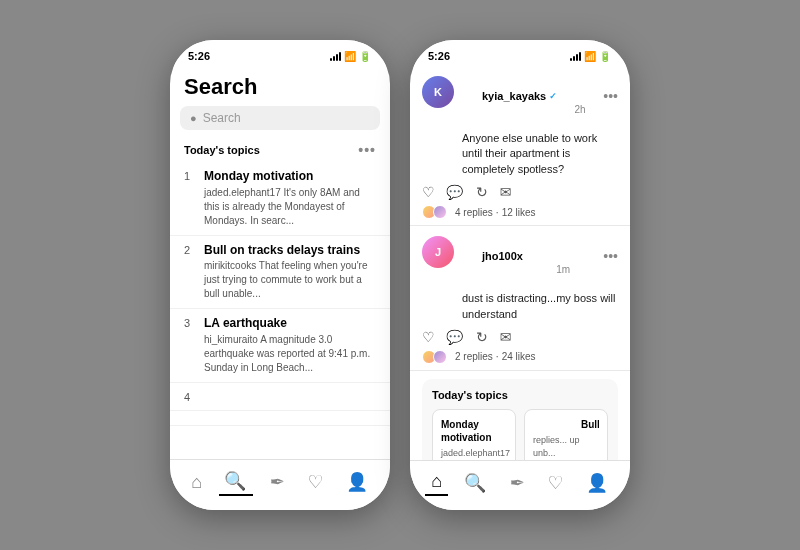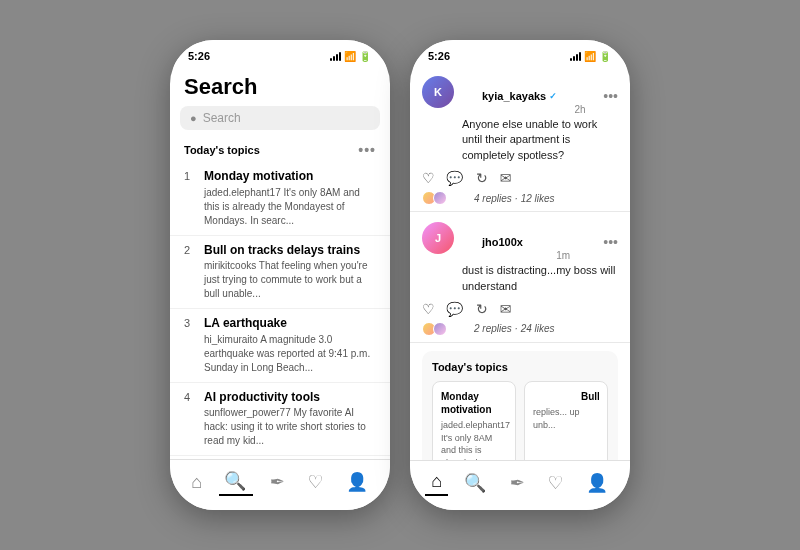--- a/index.html
+++ b/index.html
@@ -208,21 +208,21 @@
     }
     .post-dots {
       font-size: 14px;
       color: #888;
       cursor: pointer;
     }
     .post-text {
       font-size: 11px;
       color: #1a1a1a;
       line-height: 1.4;
-      margin-top: 2px;
+      margin-top: 16px;
     }
     .post-actions {
       display: flex;
       align-items: center;
       gap: 12px;
       margin-top: 7px;
       padding-left: 0;
     }
     .action-icon {
       font-size: 14px;
@@ -243,22 +243,21 @@
       height: 14px;
       border-radius: 50%;
       border: 1px solid #fff;
       margin-right: -3px;
     }
     .s-av-1 { background: linear-gradient(135deg, #f6d365, #fda085); }
     .s-av-2 { background: linear-gradient(135deg, #a18cd1, #fbc2eb); }
     .stat-text {
       font-size: 10px;
       color: #555;
-      margin-left: 22px;
-      font-style: italic;
+      margin-left: 3px;
     }
 
     
     .topics-card {
       background: #f8f8f8;
       margin: 8px 12px;
       border-radius: 10px;
       padding: 10px 10px 8px 10px;
     }
     .topics-card-title {
@@ -349,24 +348,20 @@
         </div>
         <div class="trending-item">
           <span class="trend-num">3</span>
           <div class="trend-info">
             <div class="trend-title">LA earthquake</div>
             <div class="trend-desc">hi_kimuraito A magnitude 3.0 earthquake was reported at 9:41 p.m. Sunday in Long Beach...</div>
           </div>
         </div>
         <div class="trending-item">
           <span class="trend-num">4</span>
-          <div class="trend-info">
-            <div class="trend-title">AI productivity tools</div>
-            <div class="trend-desc">sunflower_power77 My favorite AI hack: using it to write short stories to read my kid...</div>
-          </div>
         </div>
         <div class="trending-item">
           
           
         </div>
       </div>
 
     </div>
 
     <div class="bottom-nav">

